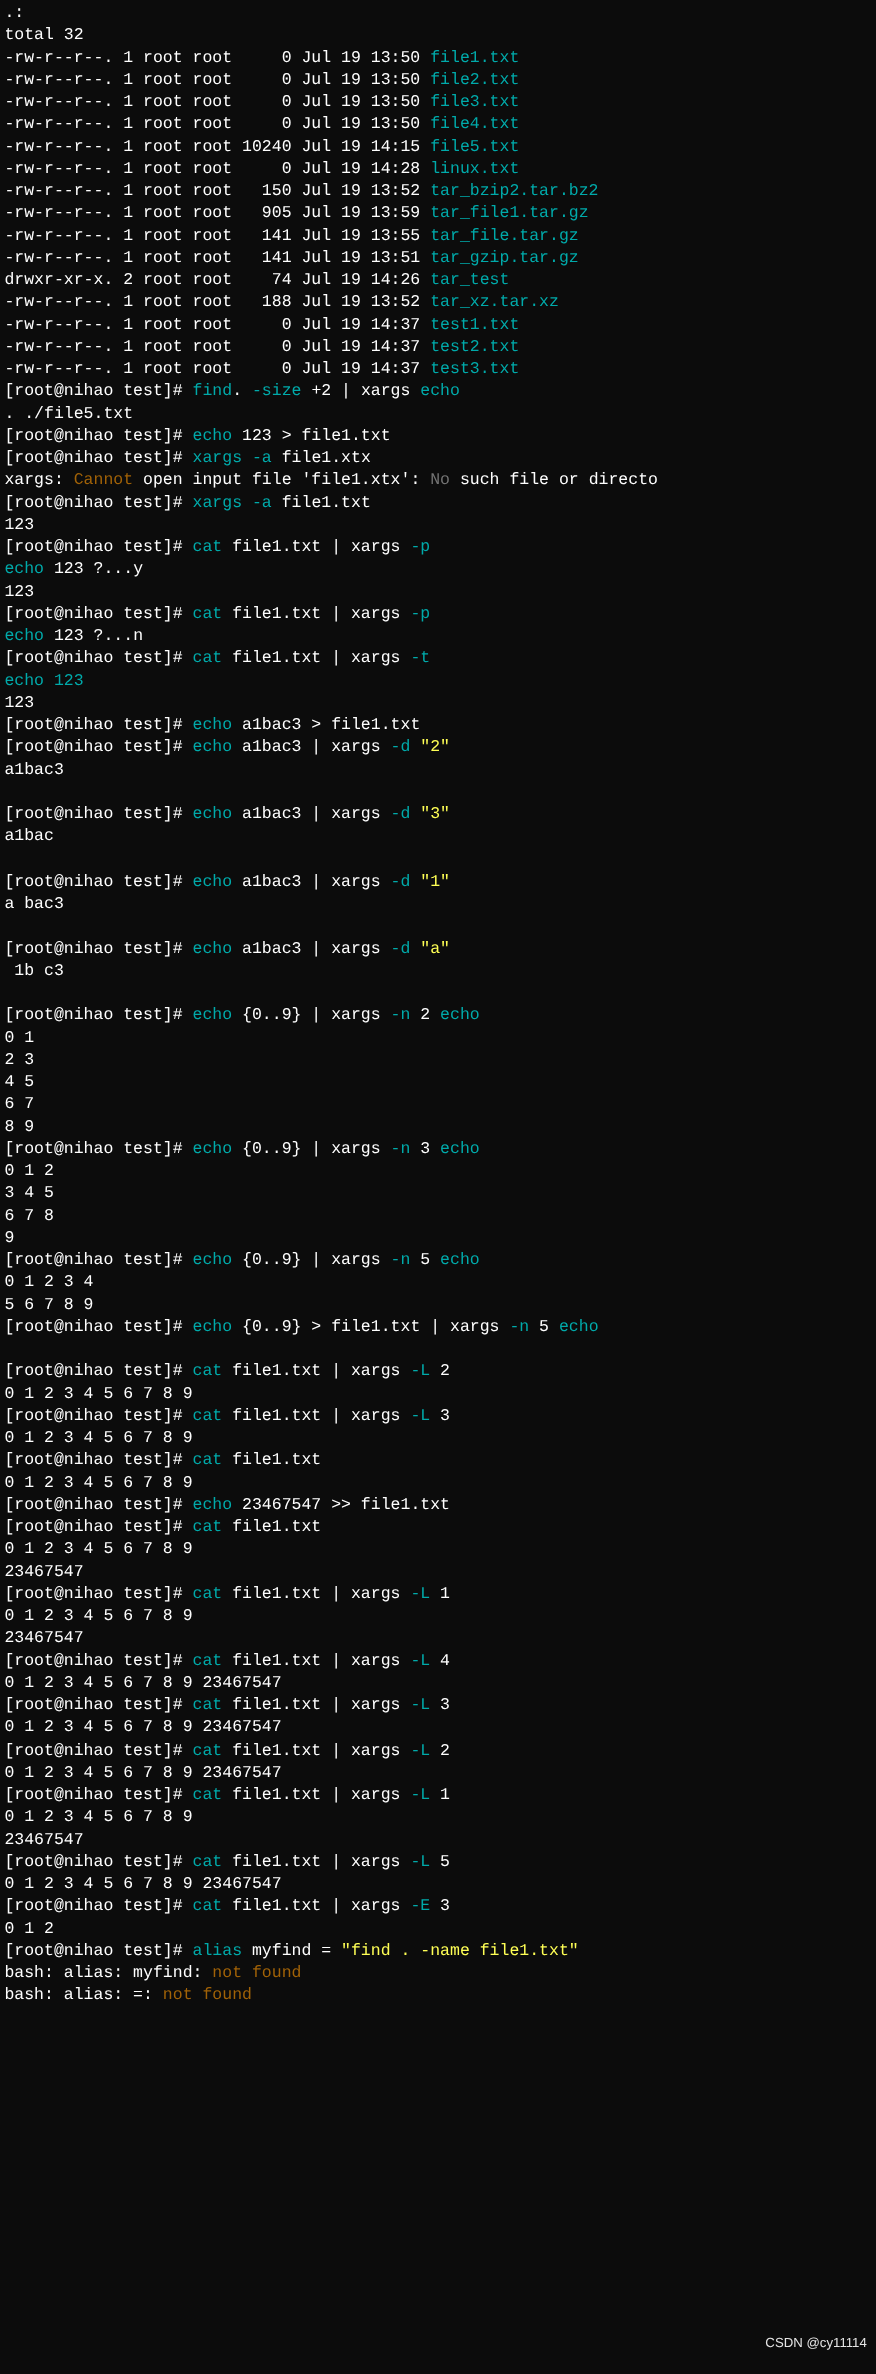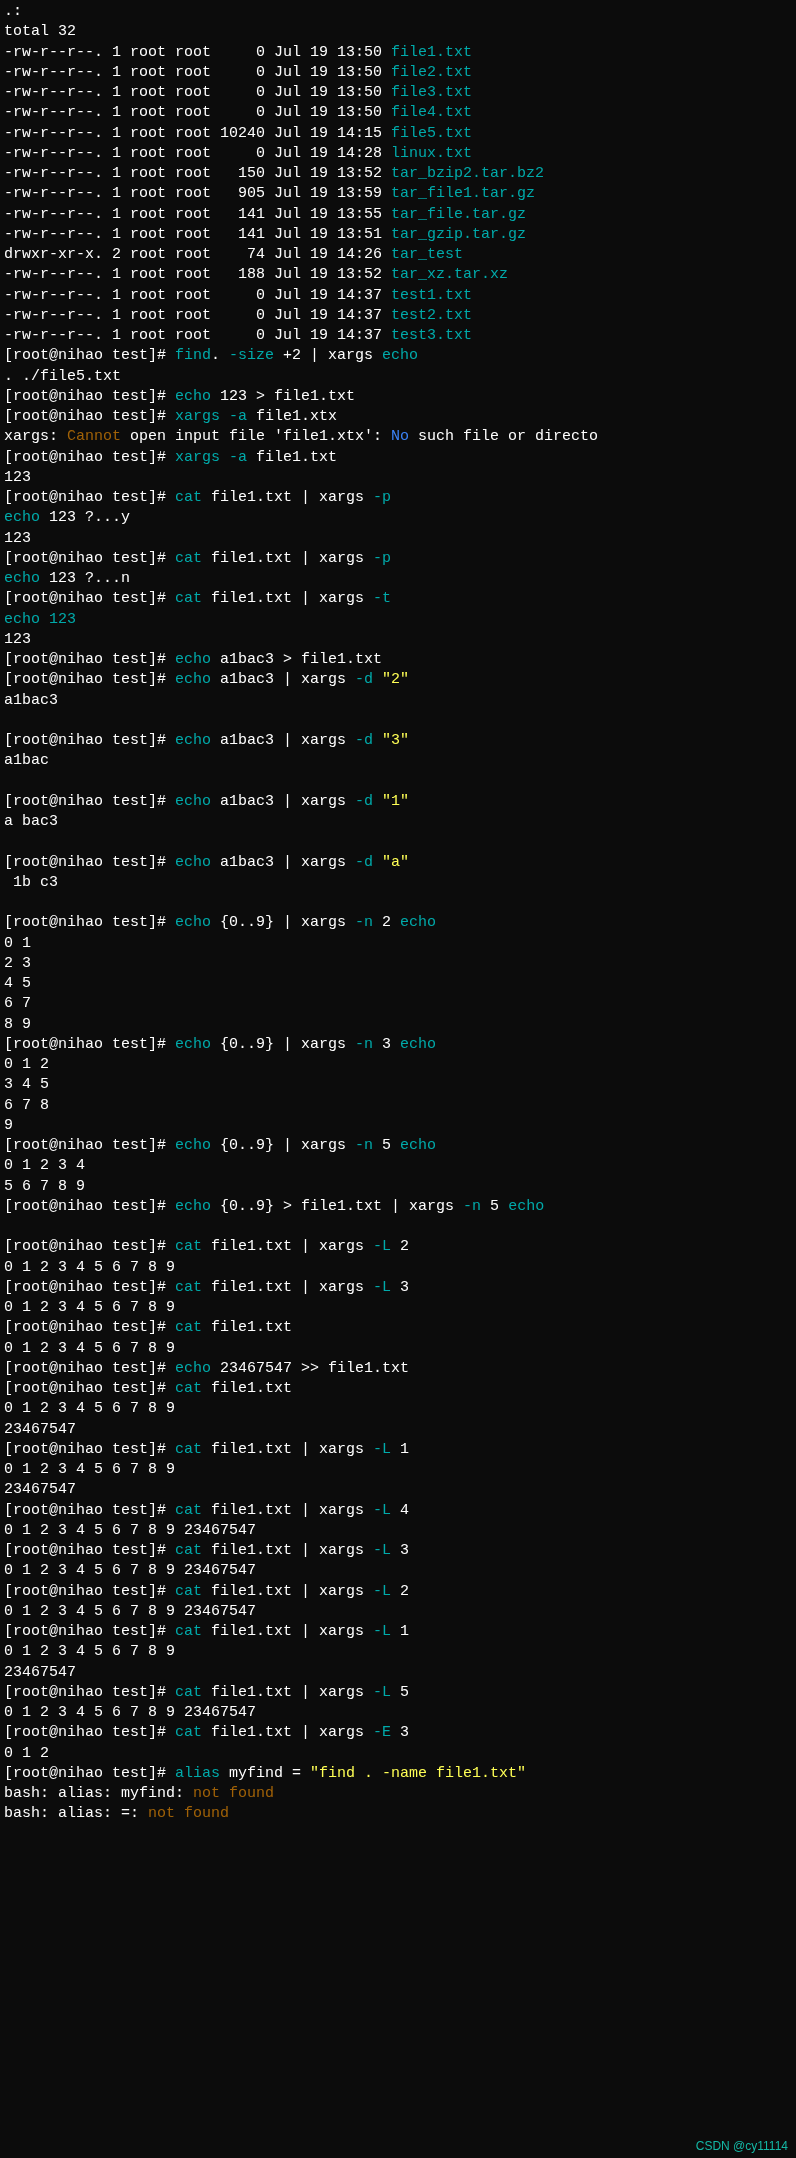--- a/index.html
+++ b/index.html
@@ -13,29 +13,29 @@
     width: 796px;
     overflow-x: hidden;
   }
   .terminal {
     padding: 2px 4px;
     white-space: pre;
   }
   .line { display: block; }
   .cmd { color: #00aaaa; }
   .arg { color: #00aaaa; }
-  .red { color: #3b82f6; }
+  .red { color: #737373; }
   .yellow { color: #a16207; }
   .str { color: #ffff55; }
   .white { color: #ffffff; }
   .watermark {
     position: fixed;
-    bottom: 4px;
+    bottom: 20px;
     right: 8px;
-    color: #14b8a6;
+    color: #e5e5e5;
     font-size: 12px;
     font-family: sans-serif;
   }
 </style>
 </head>
 <body>
 
 <div class="terminal" id="term"><div class="line"><span class="white">.:</span></div><div class="line"><span class="white">total 32</span></div><div class="line"><span class="white">-rw-r--r--. 1 root root     0 Jul 19 13:50 </span><span class="cmd">file1.txt</span></div><div class="line"><span class="white">-rw-r--r--. 1 root root     0 Jul 19 13:50 </span><span class="cmd">file2.txt</span></div><div class="line"><span class="white">-rw-r--r--. 1 root root     0 Jul 19 13:50 </span><span class="cmd">file3.txt</span></div><div class="line"><span class="white">-rw-r--r--. 1 root root     0 Jul 19 13:50 </span><span class="cmd">file4.txt</span></div><div class="line"><span class="white">-rw-r--r--. 1 root root 10240 Jul 19 14:15 </span><span class="cmd">file5.txt</span></div><div class="line"><span class="white">-rw-r--r--. 1 root root     0 Jul 19 14:28 </span><span class="cmd">linux.txt</span></div><div class="line"><span class="white">-rw-r--r--. 1 root root   150 Jul 19 13:52 </span><span class="cmd">tar_bzip2.tar.bz2</span></div><div class="line"><span class="white">-rw-r--r--. 1 root root   905 Jul 19 13:59 </span><span class="cmd">tar_file1.tar.gz</span></div><div class="line"><span class="white">-rw-r--r--. 1 root root   141 Jul 19 13:55 </span><span class="cmd">tar_file.tar.gz</span></div><div class="line"><span class="white">-rw-r--r--. 1 root root   141 Jul 19 13:51 </span><span class="cmd">tar_gzip.tar.gz</span></div><div class="line"><span class="white">drwxr-xr-x. 2 root root    74 Jul 19 14:26 </span><span class="cmd">tar_test</span></div><div class="line"><span class="white">-rw-r--r--. 1 root root   188 Jul 19 13:52 </span><span class="cmd">tar_xz.tar.xz</span></div><div class="line"><span class="white">-rw-r--r--. 1 root root     0 Jul 19 14:37 </span><span class="cmd">test1.txt</span></div><div class="line"><span class="white">-rw-r--r--. 1 root root     0 Jul 19 14:37 </span><span class="cmd">test2.txt</span></div><div class="line"><span class="white">-rw-r--r--. 1 root root     0 Jul 19 14:37 </span><span class="cmd">test3.txt</span></div><div class="line"><span class="white">[root@nihao test]# </span><span class="arg">find</span><span class="white">. </span><span class="arg">-size</span><span class="white"> +2 | xargs </span><span class="arg">echo</span></div><div class="line"><span class="white">. ./file5.txt</span></div><div class="line"><span class="white">[root@nihao test]# </span><span class="arg">echo</span><span class="white"> 123 &gt; file1.txt</span></div><div class="line"><span class="white">[root@nihao test]# </span><span class="arg">xargs</span><span class="white"> </span><span class="arg">-a</span><span class="white"> file1.xtx</span></div><div class="line"><span class="white">xargs: </span><span class="yellow">Cannot</span><span class="white"> open input file 'file1.xtx': </span><span class="red">No</span><span class="white"> such file or directo</span></div><div class="line"><span class="white">[root@nihao test]# </span><span class="arg">xargs</span><span class="white"> </span><span class="arg">-a</span><span class="white"> file1.txt</span></div><div class="line"><span class="white">123</span></div><div class="line"><span class="white">[root@nihao test]# </span><span class="arg">cat</span><span class="white"> file1.txt | xargs </span><span class="arg">-p</span></div><div class="line"><span class="arg">echo</span><span class="white"> 123 ?...y</span></div><div class="line"><span class="white">123</span></div><div class="line"><span class="white">[root@nihao test]# </span><span class="arg">cat</span><span class="white"> file1.txt | xargs </span><span class="arg">-p</span></div><div class="line"><span class="arg">echo</span><span class="white"> 123 ?...n</span></div><div class="line"><span class="white">[root@nihao test]# </span><span class="arg">cat</span><span class="white"> file1.txt | xargs </span><span class="arg">-t</span></div><div class="line"><span class="arg">echo</span><span class="arg"> 123</span></div><div class="line"><span class="white">123</span></div><div class="line"><span class="white">[root@nihao test]# </span><span class="arg">echo</span><span class="white"> a1bac3 &gt; file1.txt</span></div><div class="line"><span class="white">[root@nihao test]# </span><span class="arg">echo</span><span class="white"> a1bac3 | xargs </span><span class="arg">-d</span><span class="white"> </span><span class="str">"2"</span></div><div class="line"><span class="white">a1bac3</span></div><div class="line"><span class="white"> </span></div><div class="line"><span class="white">[root@nihao test]# </span><span class="arg">echo</span><span class="white"> a1bac3 | xargs </span><span class="arg">-d</span><span class="white"> </span><span class="str">"3"</span></div><div class="line"><span class="white">a1bac</span></div><div class="line"><span class="white"> </span></div><div class="line"><span class="white">[root@nihao test]# </span><span class="arg">echo</span><span class="white"> a1bac3 | xargs </span><span class="arg">-d</span><span class="white"> </span><span class="str">"1"</span></div><div class="line"><span class="white">a bac3</span></div><div class="line"><span class="white"> </span></div><div class="line"><span class="white">[root@nihao test]# </span><span class="arg">echo</span><span class="white"> a1bac3 | xargs </span><span class="arg">-d</span><span class="white"> </span><span class="str">"a"</span></div><div class="line"><span class="white"> 1b c3</span></div><div class="line"><span class="white"> </span></div><div class="line"><span class="white">[root@nihao test]# </span><span class="arg">echo</span><span class="white"> {0..9} | xargs </span><span class="arg">-n</span><span class="white"> 2 </span><span class="arg">echo</span></div><div class="line"><span class="white">0 1</span></div><div class="line"><span class="white">2 3</span></div><div class="line"><span class="white">4 5</span></div><div class="line"><span class="white">6 7</span></div><div class="line"><span class="white">8 9</span></div><div class="line"><span class="white">[root@nihao test]# </span><span class="arg">echo</span><span class="white"> {0..9} | xargs </span><span class="arg">-n</span><span class="white"> 3 </span><span class="arg">echo</span></div><div class="line"><span class="white">0 1 2</span></div><div class="line"><span class="white">3 4 5</span></div><div class="line"><span class="white">6 7 8</span></div><div class="line"><span class="white">9</span></div><div class="line"><span class="white">[root@nihao test]# </span><span class="arg">echo</span><span class="white"> {0..9} | xargs </span><span class="arg">-n</span><span class="white"> 5 </span><span class="arg">echo</span></div><div class="line"><span class="white">0 1 2 3 4</span></div><div class="line"><span class="white">5 6 7 8 9</span></div><div class="line"><span class="white">[root@nihao test]# </span><span class="arg">echo</span><span class="white"> {0..9} &gt; file1.txt | xargs </span><span class="arg">-n</span><span class="white"> 5 </span><span class="arg">echo</span></div><div class="line"><span class="white"> </span></div><div class="line"><span class="white">[root@nihao test]# </span><span class="arg">cat</span><span class="white"> file1.txt | xargs </span><span class="arg">-L</span><span class="white"> 2</span></div><div class="line"><span class="white">0 1 2 3 4 5 6 7 8 9</span></div><div class="line"><span class="white">[root@nihao test]# </span><span class="arg">cat</span><span class="white"> file1.txt | xargs </span><span class="arg">-L</span><span class="white"> 3</span></div><div class="line"><span class="white">0 1 2 3 4 5 6 7 8 9</span></div><div class="line"><span class="white">[root@nihao test]# </span><span class="arg">cat</span><span class="white"> file1.txt</span></div><div class="line"><span class="white">0 1 2 3 4 5 6 7 8 9</span></div><div class="line"><span class="white">[root@nihao test]# </span><span class="arg">echo</span><span class="white"> 23467547 &gt;&gt; file1.txt</span></div><div class="line"><span class="white">[root@nihao test]# </span><span class="arg">cat</span><span class="white"> file1.txt</span></div><div class="line"><span class="white">0 1 2 3 4 5 6 7 8 9</span></div><div class="line"><span class="white">23467547</span></div><div class="line"><span class="white">[root@nihao test]# </span><span class="arg">cat</span><span class="white"> file1.txt | xargs </span><span class="arg">-L</span><span class="white"> 1</span></div><div class="line"><span class="white">0 1 2 3 4 5 6 7 8 9</span></div><div class="line"><span class="white">23467547</span></div><div class="line"><span class="white">[root@nihao test]# </span><span class="arg">cat</span><span class="white"> file1.txt | xargs </span><span class="arg">-L</span><span class="white"> 4</span></div><div class="line"><span class="white">0 1 2 3 4 5 6 7 8 9 23467547</span></div><div class="line"><span class="white">[root@nihao test]# </span><span class="arg">cat</span><span class="white"> file1.txt | xargs </span><span class="arg">-L</span><span class="white"> 3</span></div><div class="line"><span class="white">0 1 2 3 4 5 6 7 8 9 23467547</span></div><div class="line"><span class="white">[root@nihao test]# </span><span class="arg">cat</span><span class="white"> file1.txt | xargs </span><span class="arg">-L</span><span class="white"> 2</span></div><div class="line"><span class="white">0 1 2 3 4 5 6 7 8 9 23467547</span></div><div class="line"><span class="white">[root@nihao test]# </span><span class="arg">cat</span><span class="white"> file1.txt | xargs </span><span class="arg">-L</span><span class="white"> 1</span></div><div class="line"><span class="white">0 1 2 3 4 5 6 7 8 9</span></div><div class="line"><span class="white">23467547</span></div><div class="line"><span class="white">[root@nihao test]# </span><span class="arg">cat</span><span class="white"> file1.txt | xargs </span><span class="arg">-L</span><span class="white"> 5</span></div><div class="line"><span class="white">0 1 2 3 4 5 6 7 8 9 23467547</span></div><div class="line"><span class="white">[root@nihao test]# </span><span class="arg">cat</span><span class="white"> file1.txt | xargs </span><span class="arg">-E</span><span class="white"> 3</span></div><div class="line"><span class="white">0 1 2</span></div><div class="line"><span class="white">[root@nihao test]# </span><span class="arg">alias</span><span class="white"> myfind = </span><span class="str">"find . -name file1.txt"</span></div><div class="line"><span class="white">bash: alias: myfind: </span><span class="yellow">not found</span></div><div class="line"><span class="white">bash: alias: =: </span><span class="yellow">not found</span></div></div>
 
 <div class="watermark">CSDN @cy11114</div>

